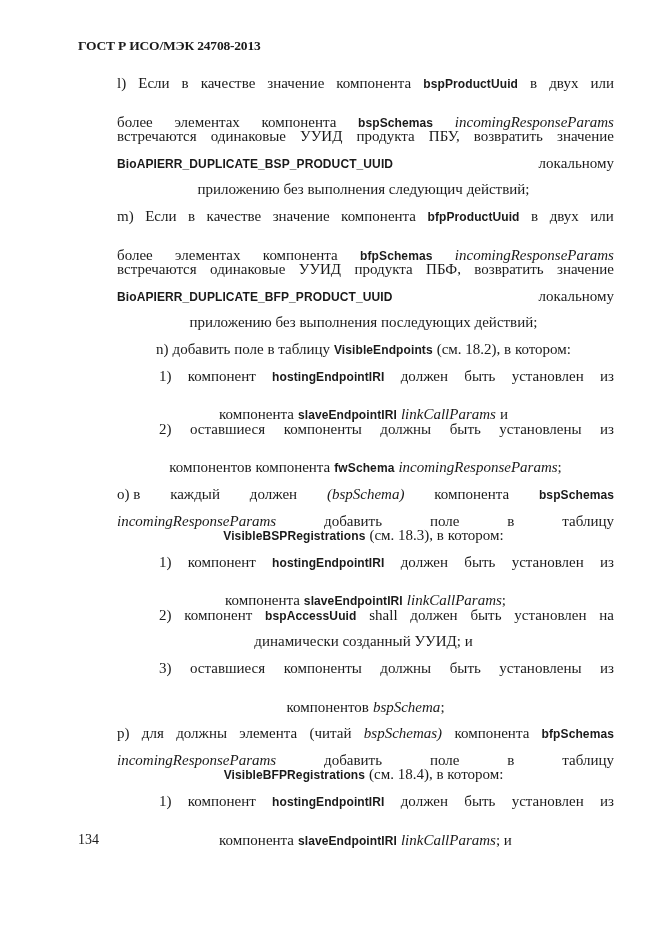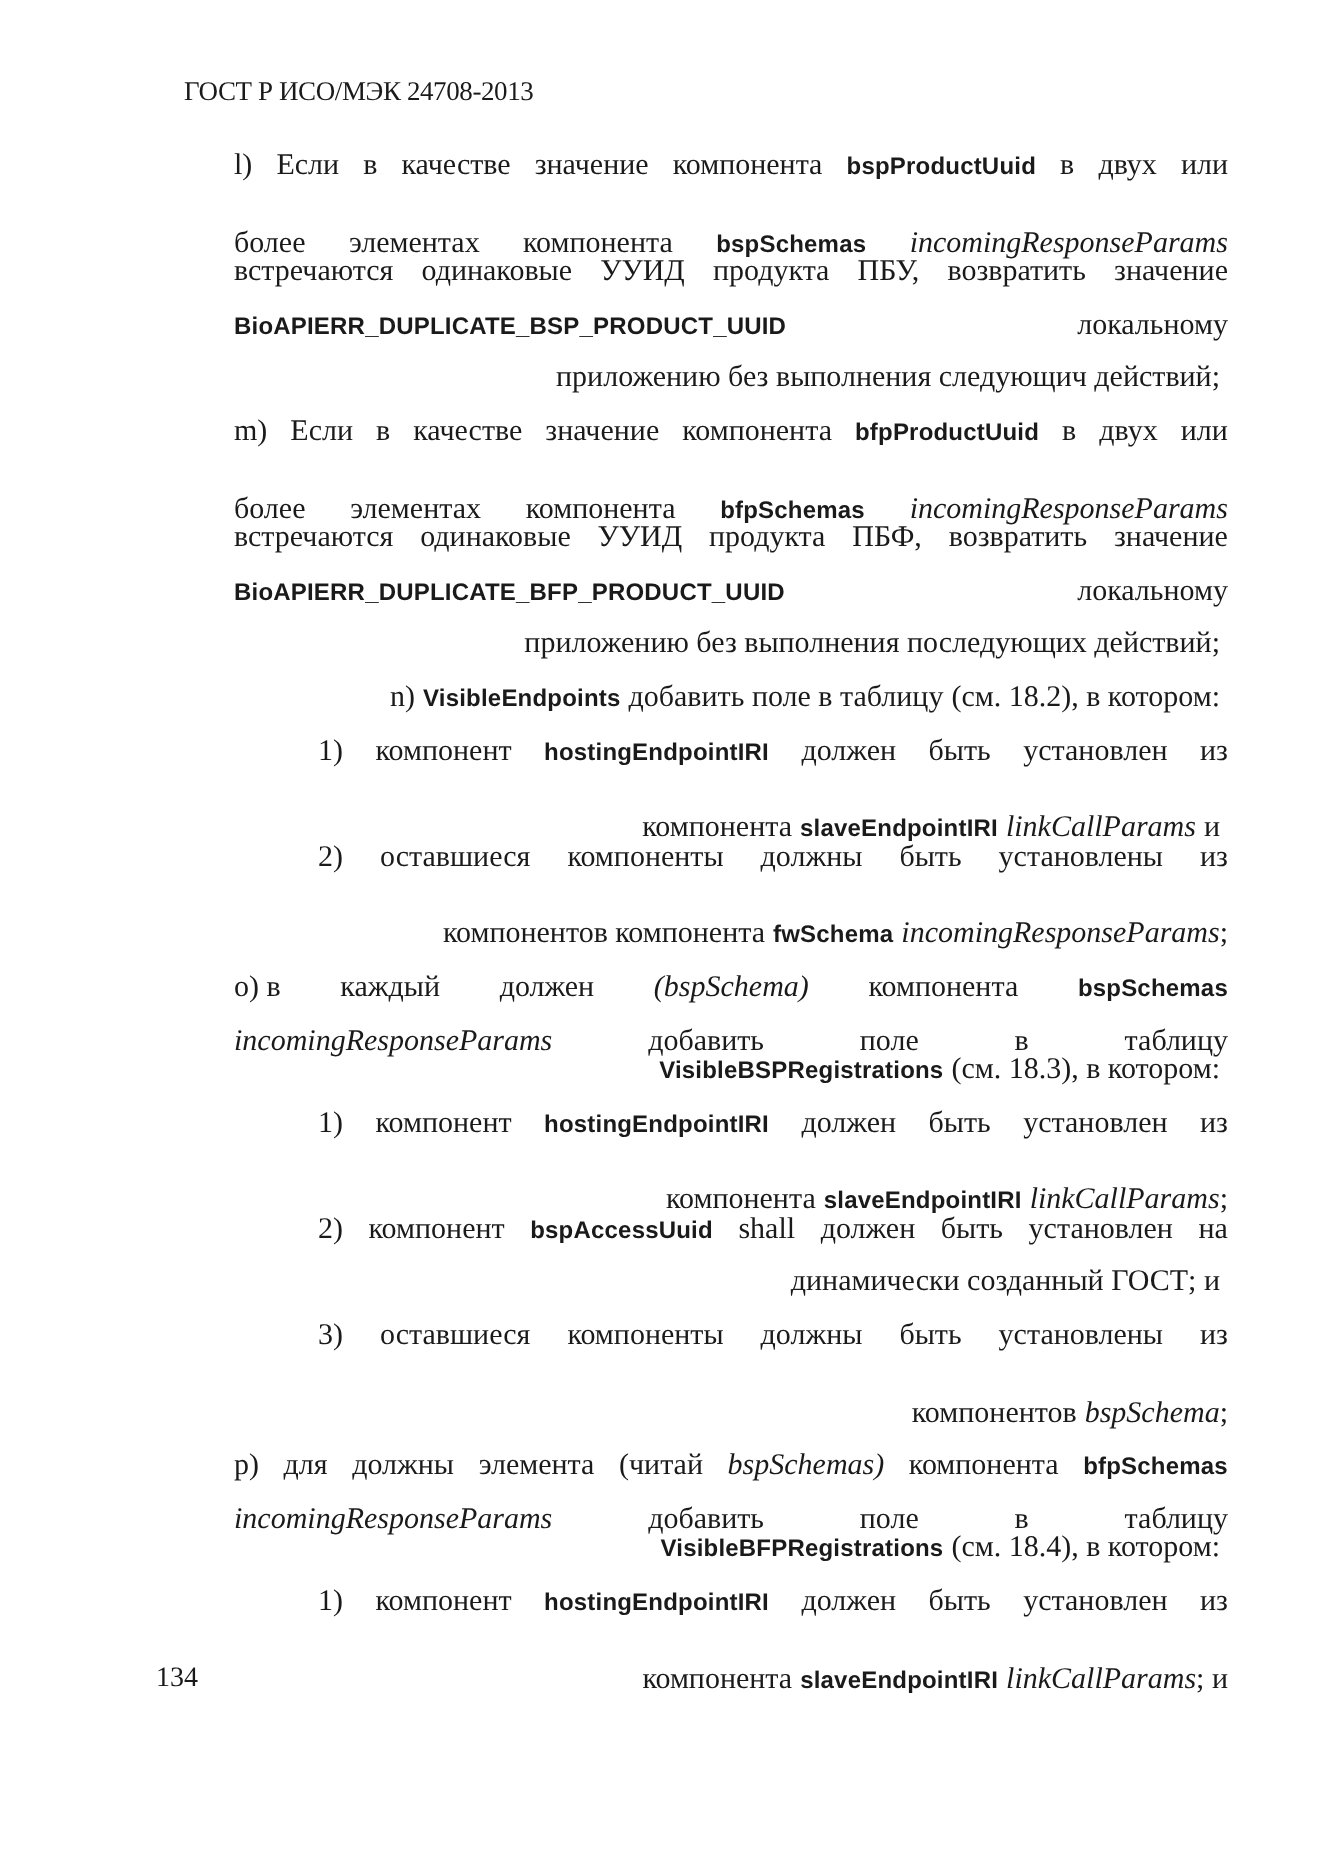--- a/index.html
+++ b/index.html
@@ -1,21 +1,21 @@
 <!DOCTYPE html>
 <html><head>
 <meta charset="utf-8">
 <style>
   html, body { margin: 0; padding: 0; background: #ffffff; }
   body { width: 662px; height: 935px; position: relative; overflow: hidden; color: #1a1a1a; font-family: "Liberation Serif", serif; }
-  .header { position: absolute; left: 92px; top: 38px; font-size: 13.5px; letter-spacing: -0.2px; }
+  .header { position: absolute; left: 78px; top: 38px; font-size: 13.5px; letter-spacing: -0.2px; font-weight: bold; }
   .page-num { position: absolute; left: 78px; top: 832px; font-size: 14px; }
   .body { position: absolute; left: 117px; top: 70px; width: 497px; }
   .line { height: 26.6px; line-height: 26.6px; font-size: 15px; white-space: nowrap; display: flex; justify-content: space-between; align-items: baseline; }
-  .line.left { justify-content: flex-end; gap: 0; }
+  .line.left { justify-content: center; gap: 0; }
   .line.left .w { margin-right: 4px; }
   .line.indent { padding-left: 42px; }
   .b { font-family: "Liberation Sans", sans-serif; font-weight: bold; font-size: 12px; letter-spacing: 0.1px; }
   .i { font-style: italic; margin-top: 12px; }
   .w { display: inline-block; }
 </style>
 </head>
 <body>
 
 <div class="header">ГОСТ Р ИСО/МЭК 24708-2013</div>
@@ -89,22 +89,22 @@
   <div class="line">
     <span class="w b">BioAPIERR_DUPLICATE_BFP_PRODUCT_UUID</span>
     <span class="w">локальному</span>
   </div>
   <div class="line left">
     <span class="w">приложению без выполнения последующих действий;</span>
   </div>
 
   <div class="line left">
     <span class="w">n)</span>
+    <span class="w">добавить поле в таблицу</span>
     <span class="w b">VisibleEndpoints</span>
-    <span class="w">добавить поле в таблицу</span>
     <span class="w">(см. 18.2), в котором:</span>
   </div>
   <div class="line indent">
     <span class="w">1)</span>
     <span class="w">компонент</span>
     <span class="w b">hostingEndpointIRI</span>
     <span class="w">должен</span>
     <span class="w">быть</span>
     <span class="w">установлен</span>
     <span class="w">из</span>
@@ -169,21 +169,21 @@
     <span class="w">2)</span>
     <span class="w">компонент</span>
     <span class="w b">bspAccessUuid</span>
     <span class="w">shall</span>
     <span class="w">должен</span>
     <span class="w">быть</span>
     <span class="w">установлен</span>
     <span class="w">на</span>
   </div>
   <div class="line left">
-    <span class="w">динамически созданный ГОСТ; и</span>
+    <span class="w">динамически созданный УУИД; и</span>
   </div>
   <div class="line indent">
     <span class="w">3)</span>
     <span class="w">оставшиеся</span>
     <span class="w">компоненты</span>
     <span class="w">должны</span>
     <span class="w">быть</span>
     <span class="w">установлены</span>
     <span class="w">из</span>
   </div>

